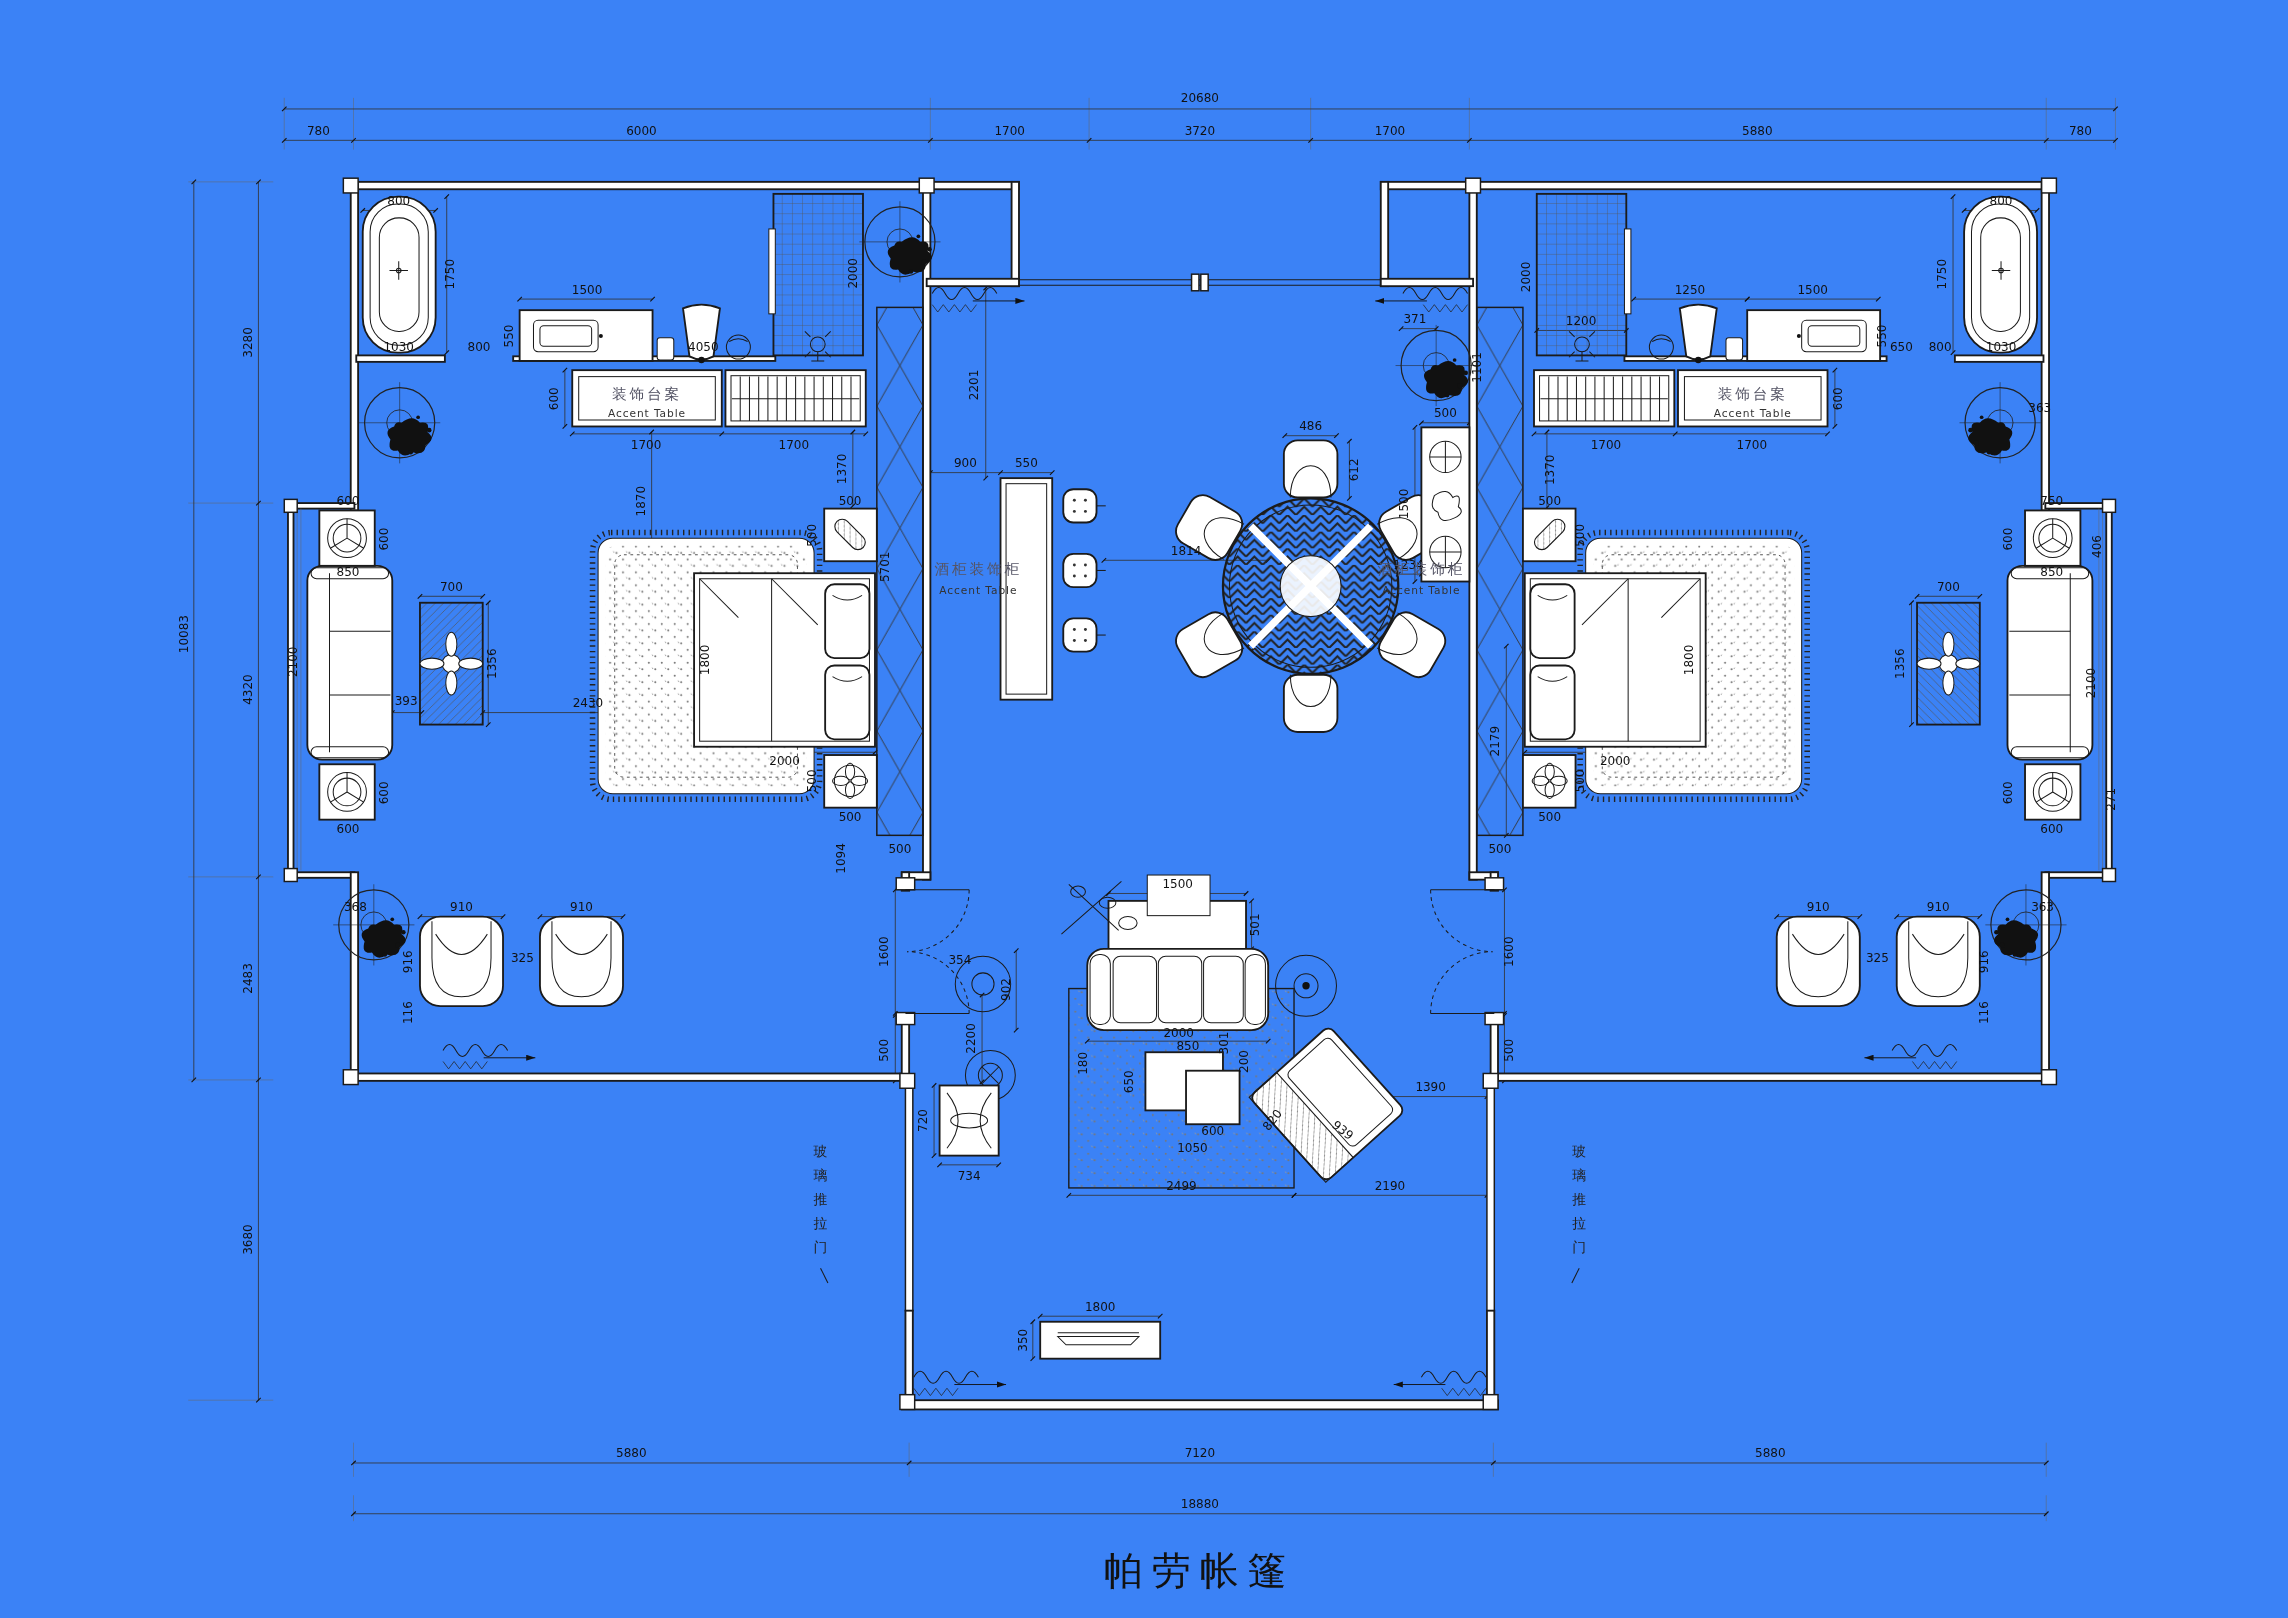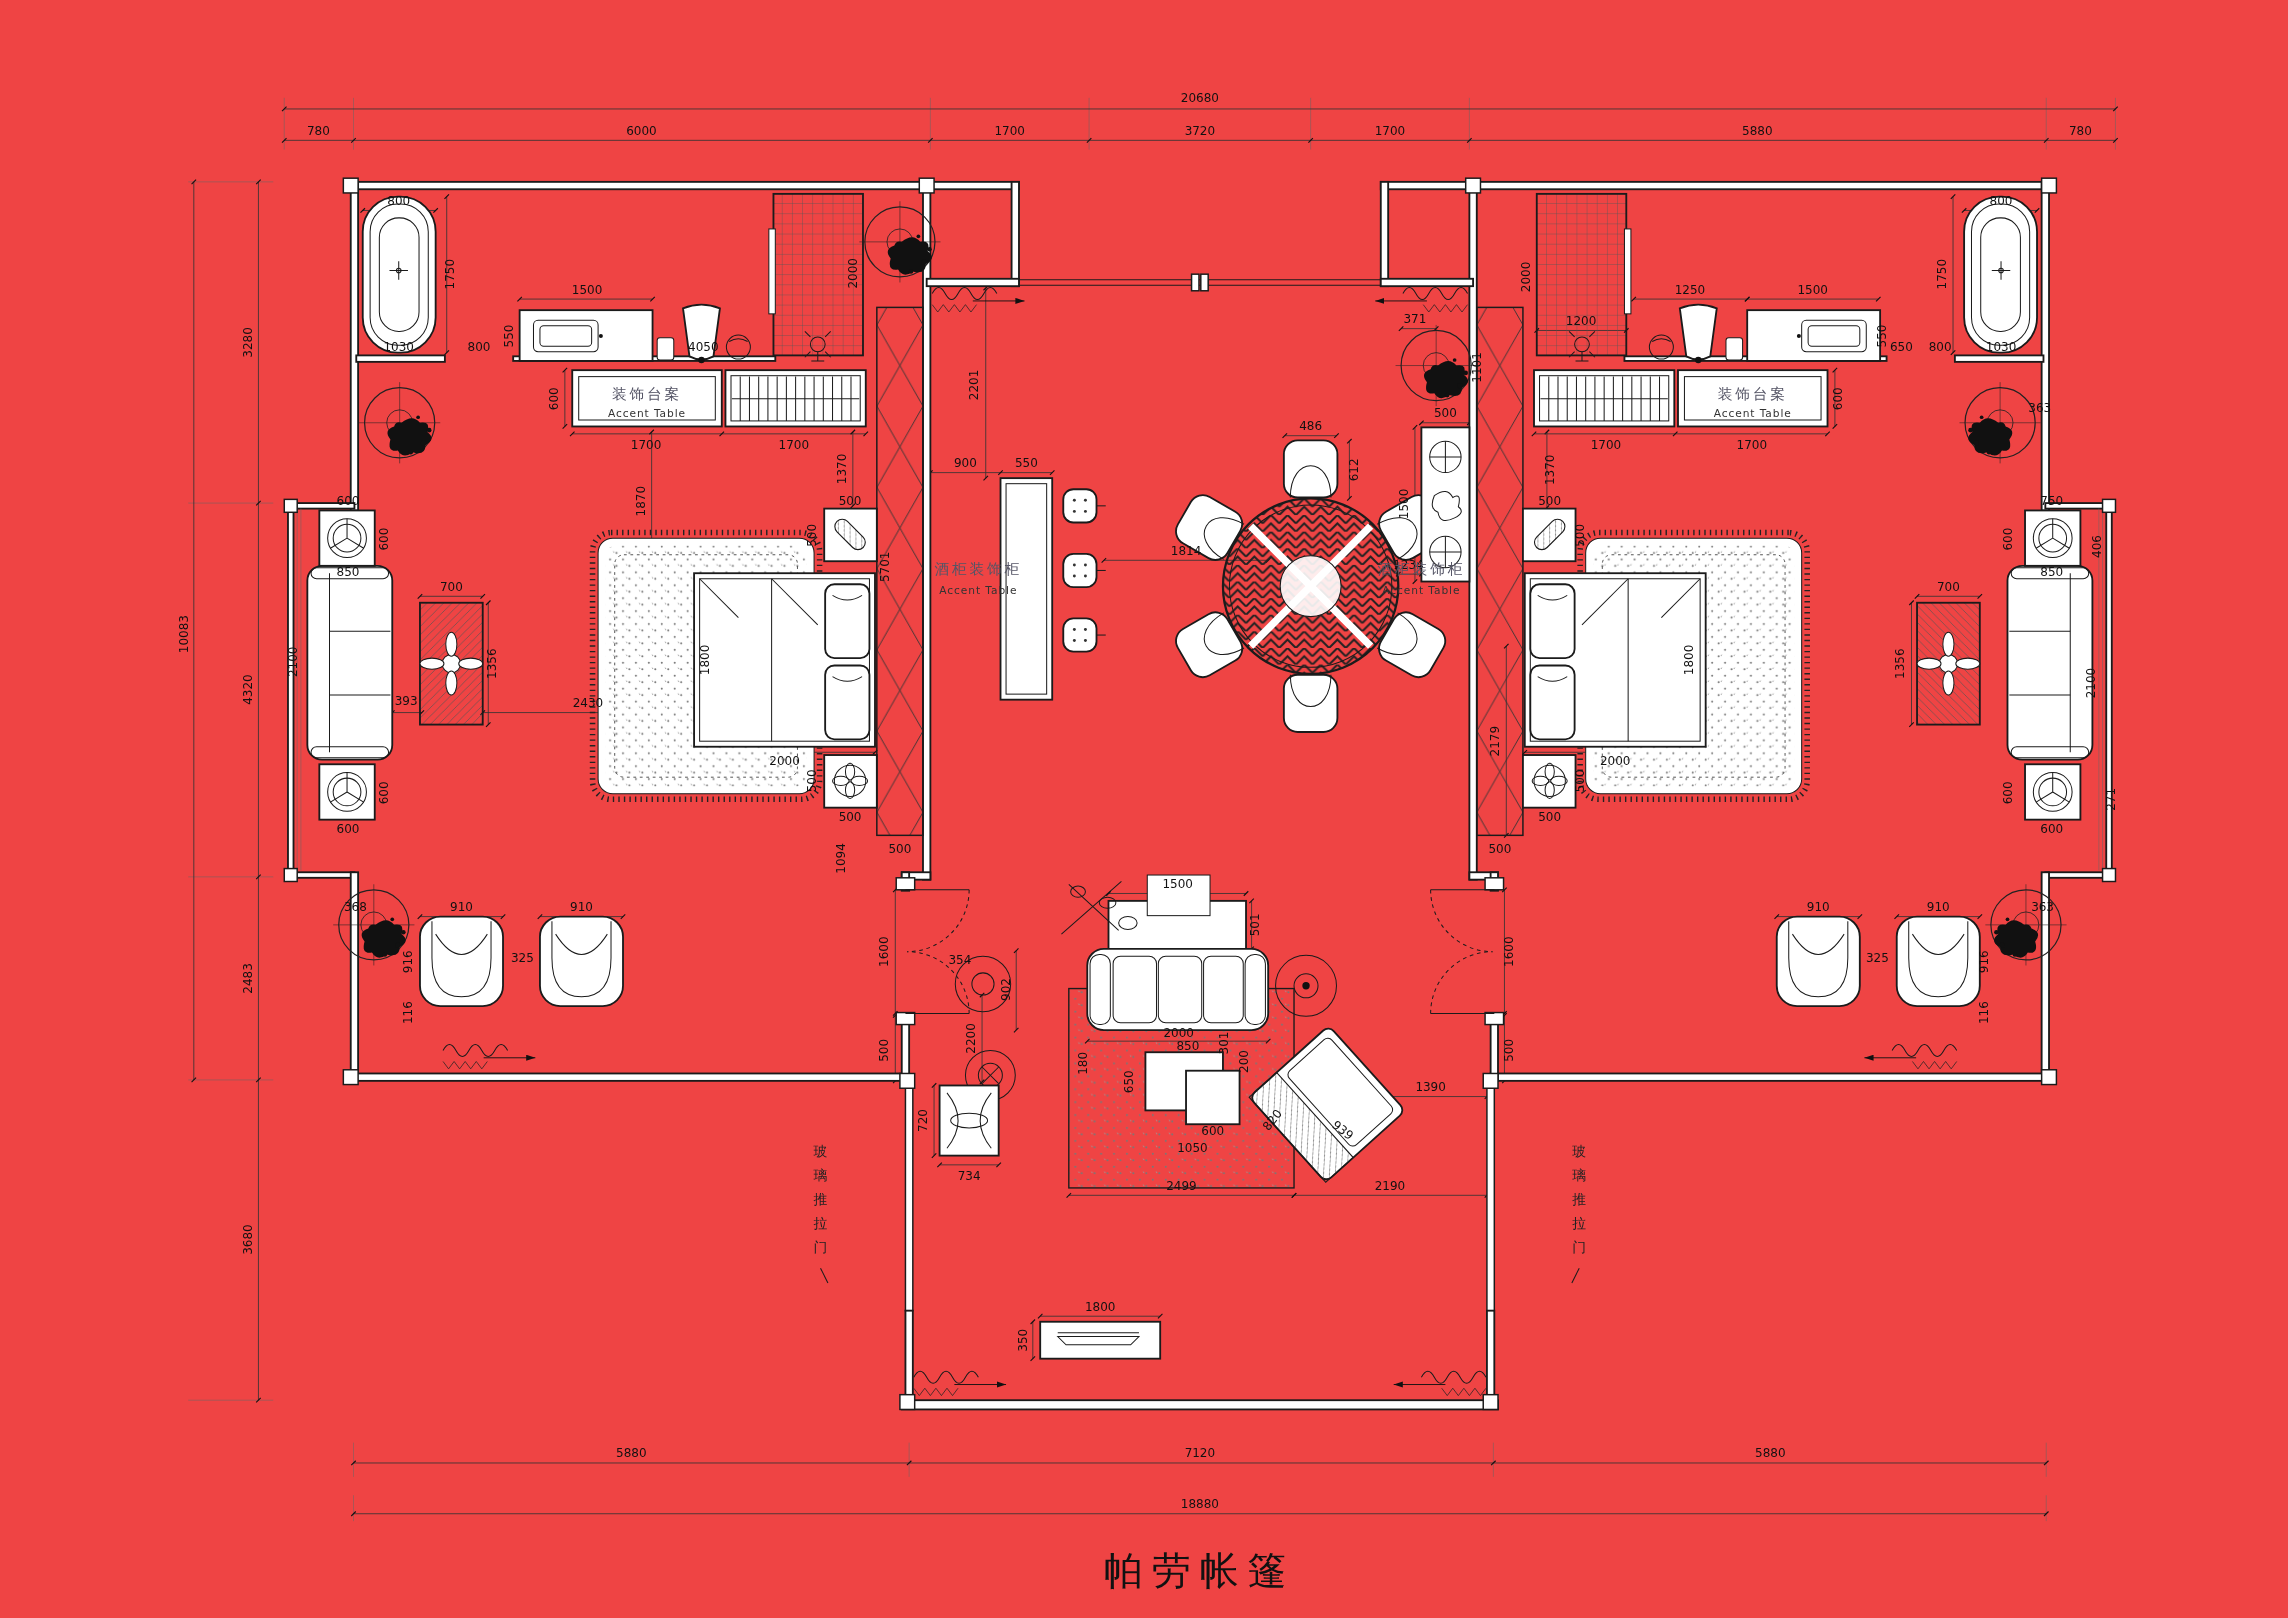--- a/index.html
+++ b/index.html
@@ -1,16 +1,16 @@
 <!DOCTYPE html>
 <html style="font-size:14.8px"><head>
 <meta charset="utf-8">
 <style>
   html,body{margin:0;padding:0;background:#fff;}
-  .sheet{position:relative;width:2289px;height:1619px;background:#ef4444;overflow:hidden;}
+  .sheet{position:relative;width:2289px;height:1619px;background:#3b82f6;overflow:hidden;}
   svg{position:absolute;left:0;top:0;}
   .w{fill:#fff;stroke:#1b1b1b;stroke-width:2;}
   .p{fill:#fff;stroke:#1b1b1b;stroke-width:1.6;}
   .f{fill:#fff;stroke:#1b1b1b;stroke-width:2;}
   .f1{fill:none;stroke:#1b1b1b;stroke-width:1.1;}
   .f2{fill:#fff;stroke:#1b1b1b;stroke-width:1.1;}
   .dl{fill:none;stroke:#333;stroke-width:.9;}
   .ext{stroke:#666;stroke-width:.55;fill:none;}
   .dsh{stroke-dasharray:4 4;}
   text{font-family:"DejaVu Sans","Liberation Sans",sans-serif;}

